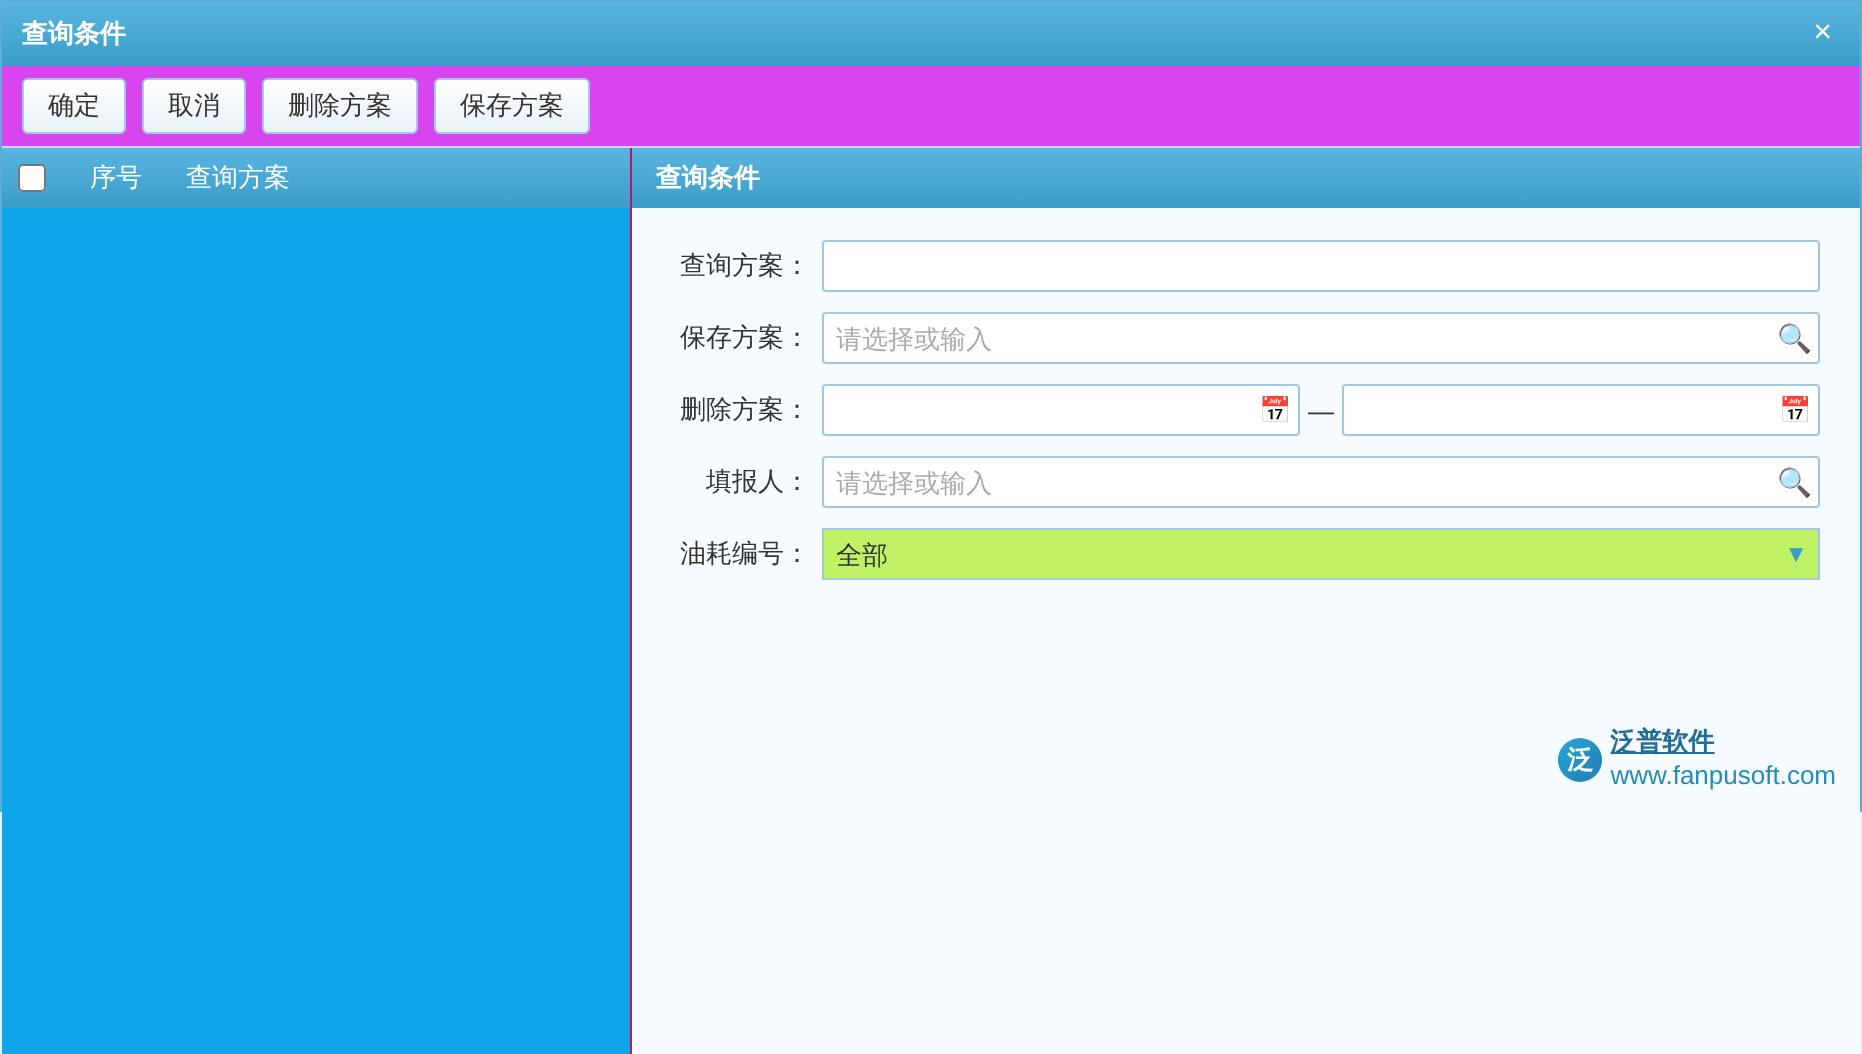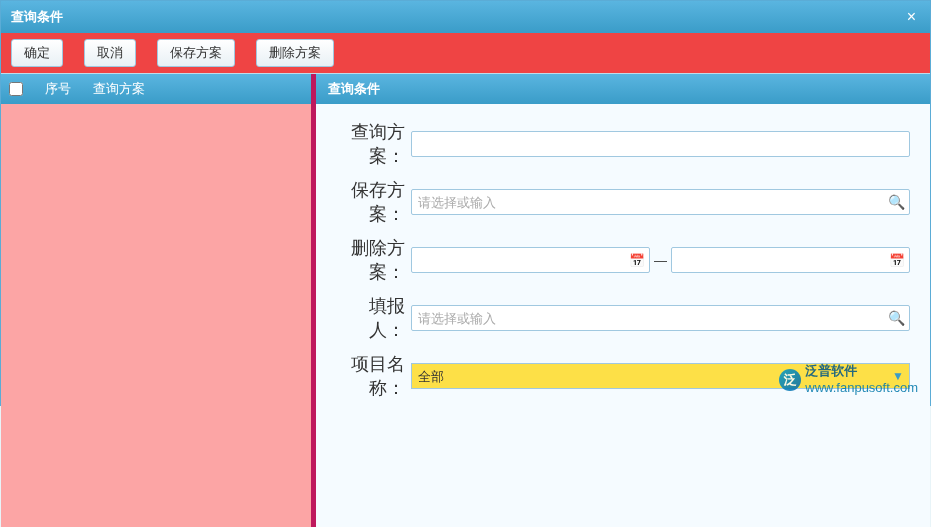--- a/index.html
+++ b/index.html
@@ -31,47 +31,47 @@
       color: #fff;
       cursor: pointer;
       font-size: 16px;
       background: none;
       border: none;
       padding: 0 4px;
     }
 
     
     .toolbar {
-      background: #ef4444;
+      background: #d946ef;
       border-bottom: 1px solid #c0dcea;
       padding: 6px 10px;
       display: flex;
-      gap: 21px;
+      gap: 8px;
     }
     .toolbar-btn {
       background: linear-gradient(to bottom, #ffffff, #e8f0f5);
       border: 1px solid #a0c8e0;
       border-radius: 3px;
       padding: 4px 12px;
       cursor: pointer;
       color: #333;
       font-size: 13px;
     }
 
     
     .main-content {
       display: flex;
       height: calc(527px - 32px - 42px);
     }
 
     
     .left-panel {
       width: 315px;
-      border-right: 5px solid #be185d;
-      background: #fca5a5;
+      border-right: 1px solid #be185d;
+      background: #0ea5e9;
       flex-shrink: 0;
     }
 
     .left-panel-header {
       background: linear-gradient(to bottom, #5ab5e0, #3a9cc8);
       height: 30px;
       display: flex;
       align-items: center;
       padding: 0 8px;
       gap: 10px;
@@ -126,21 +126,21 @@
 
     .form-row {
       display: flex;
       align-items: center;
       margin-bottom: 10px;
     }
     .form-label {
       width: 75px;
       text-align: right;
       color: #333;
-      font-size: 18px;
+      font-size: 13px;
       padding-right: 6px;
       flex-shrink: 0;
     }
     .form-input {
       flex: 1;
       height: 26px;
       border: 1px solid #a0c8e0;
       border-radius: 2px;
       padding: 0 6px;
       background: #fff;
@@ -213,21 +213,21 @@
     .select-wrap {
       flex: 1;
       position: relative;
     }
     .select-wrap select {
       width: 100%;
       height: 26px;
       border: 1px solid #a0c8e0;
       border-radius: 0;
       padding: 0 6px;
-      background: #fde047;
+      background: #bef264;
       font-size: 13px;
       color: #333;
       outline: none;
       appearance: none;
       -webkit-appearance: none;
       cursor: pointer;
     }
     .select-arrow {
       position: absolute;
       right: 6px;
@@ -262,37 +262,38 @@
     }
     .watermark-text {
       color: #0077aa;
       font-size: 11px;
       line-height: 1.3;
     }
     .watermark-text .brand {
       font-size: 13px;
       font-weight: bold;
       color: #005588;
+      text-decoration: underline;
     }
   </style>
 </head>
 <body>
 
 <div class="dialog-wrapper">
 
   <div class="title-bar">
     <span class="title-bar-text">查询条件</span>
     <button class="title-bar-close">×</button>
   </div>
 
   <div class="toolbar">
     <button class="toolbar-btn">确定</button>
     <button class="toolbar-btn">取消</button>
+    <button class="toolbar-btn">删除方案</button>
     <button class="toolbar-btn">保存方案</button>
-    <button class="toolbar-btn">删除方案</button>
   </div>
 
   <div class="main-content">
 
     <div class="left-panel">
       <div class="left-panel-header">
         <input type="checkbox" class="left-panel-header-checkbox" style="">
         <span class="left-panel-header-col1">序号</span>
         <span class="left-panel-header-col2">查询方案</span>
       </div>
@@ -337,21 +338,21 @@
 
         <div class="form-row">
           <label class="form-label">填报人：</label>
           <div class="form-input-with-icon">
             <input type="text" placeholder="请选择或输入" style="">
             <button class="search-icon-btn">🔍</button>
           </div>
         </div>
 
         <div class="form-row">
-          <label class="form-label">项目名称：</label>
+          <label class="form-label">油耗编号：</label>
           <div class="select-wrap">
             <select>
               <option>全部</option>
               <option>待审批</option>
               <option>已审批</option>
               <option>已拒绝</option>
             </select>
             <span class="select-arrow">▼</span>
           </div>
         </div>

